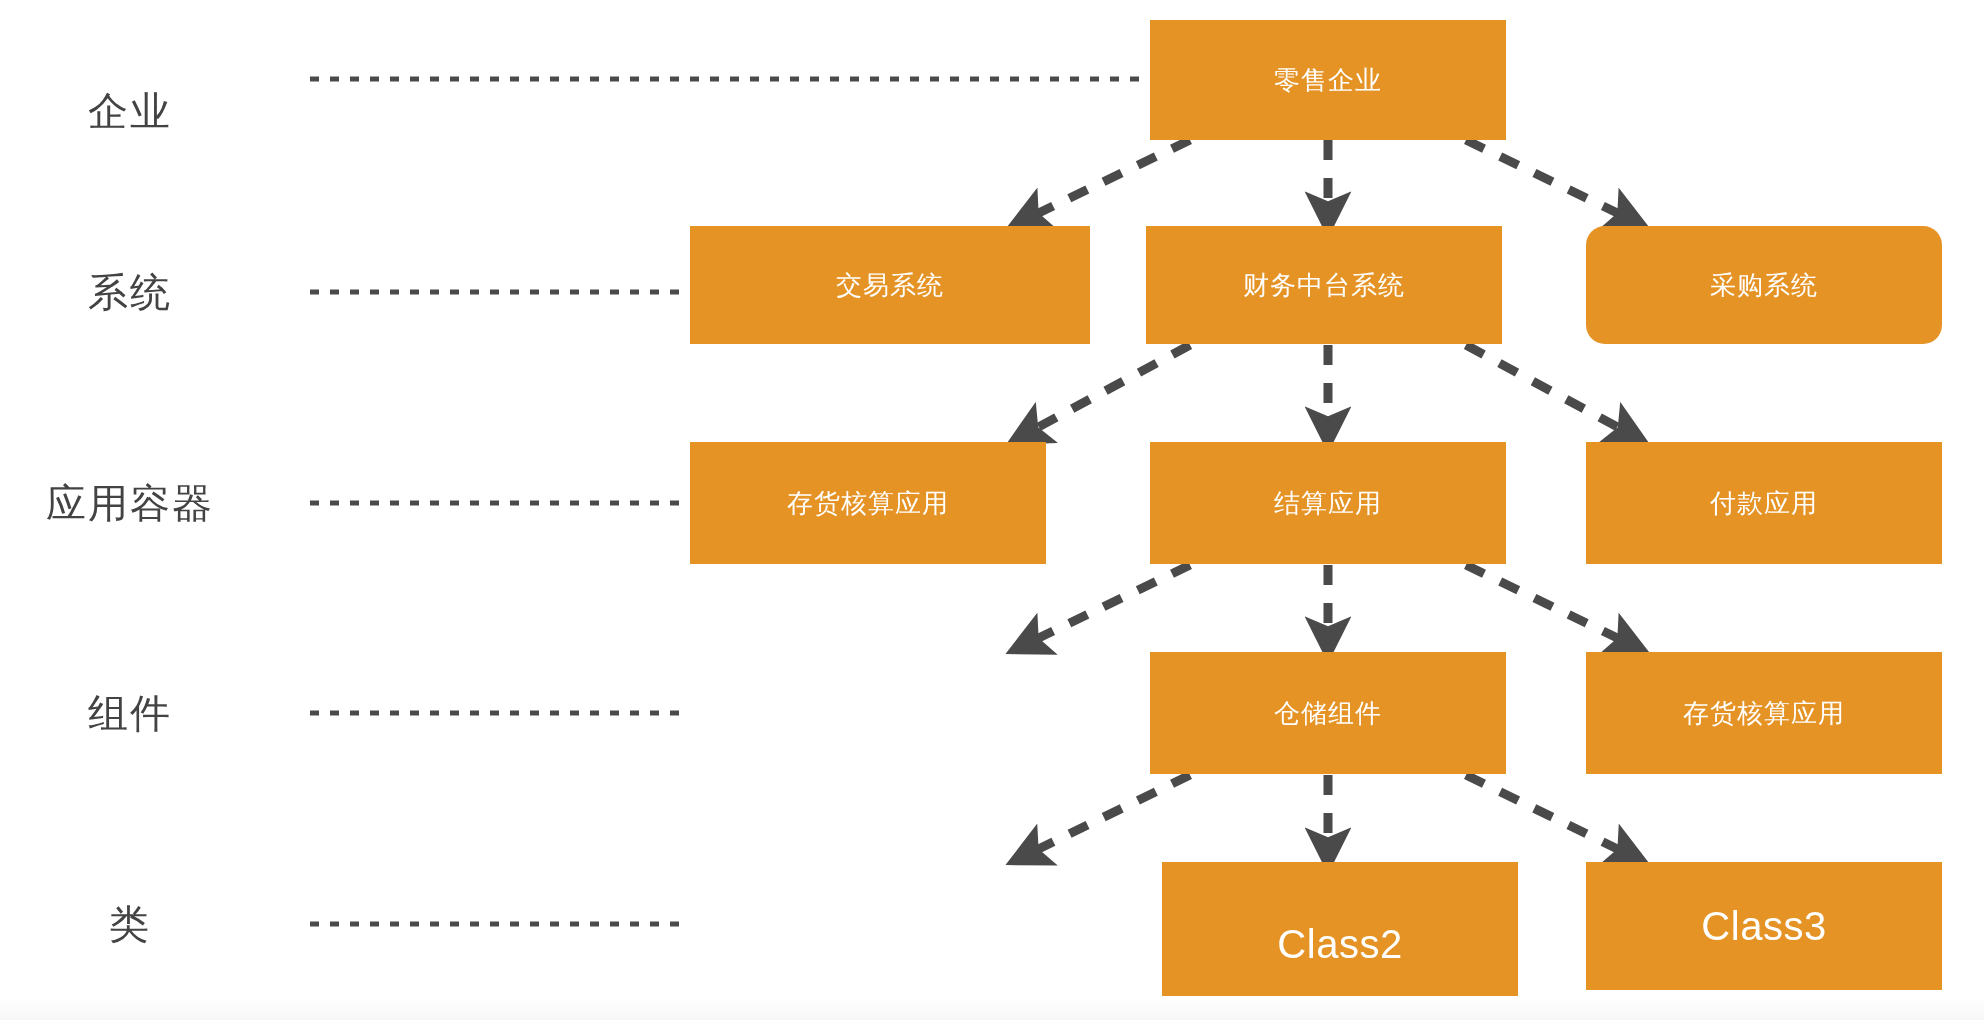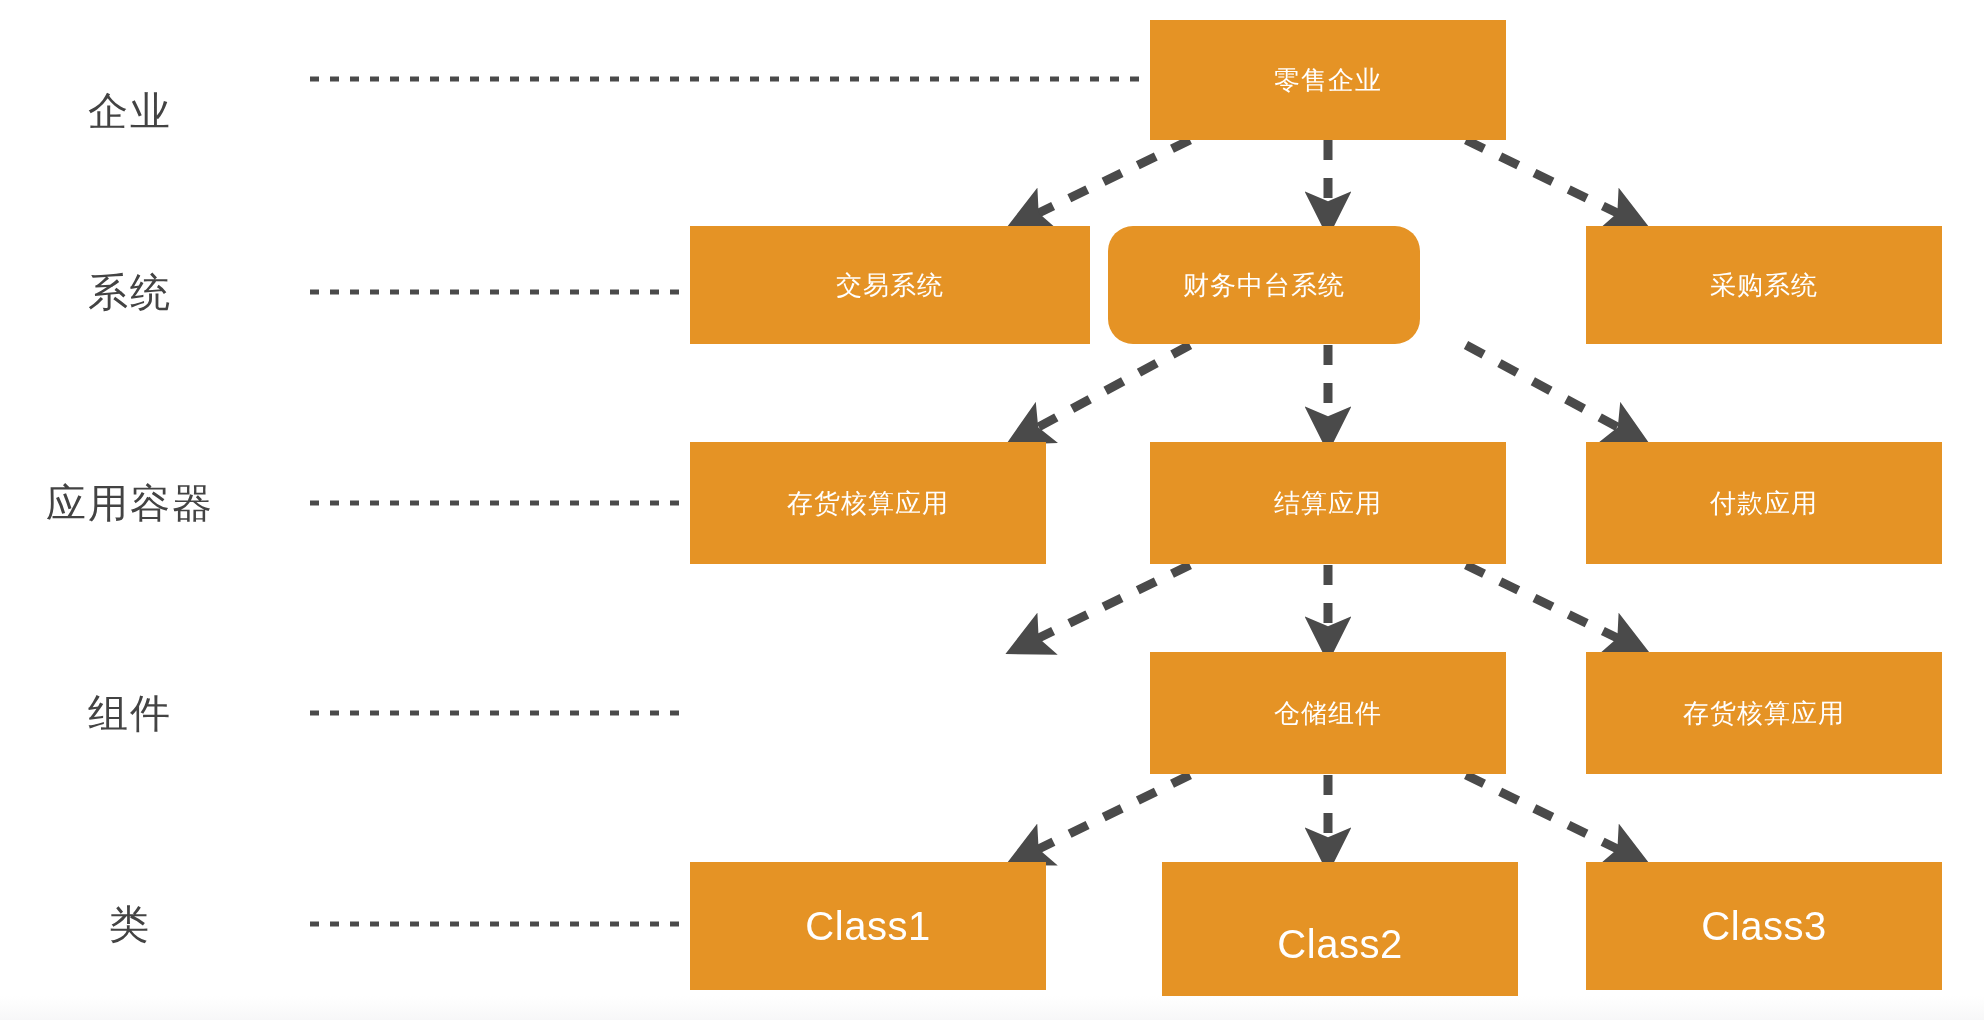--- a/index.html
+++ b/index.html
@@ -106,28 +106,27 @@
 
   <div class="tier-label" style="left:130px; top:79px;margin-top:32px;">企业</div>
   <div class="tier-label" style="left:130px; top:292px;">系统</div>
   <div class="tier-label" style="left:130px; top:503px;">应用容器</div>
   <div class="tier-label" style="left:130px; top:713px;">组件</div>
   <div class="tier-label" style="left:130px; top:924px;">类</div>
 
   <div class="node" style="left:1150px; top:20px; width:356px; height:120px;">零售企业</div>
 
   <div class="node" style="left:690px; top:226px; width:400px; height:118px;">交易系统</div>
-  <div class="node" style="left:1108px; top:226px; width:312px; height:118px;border-radius:25px;">财务中台系统</div>
-  <div class="node" style="left:1586px; top:226px; width:356px; height:118px;">采购系统</div>
+  <div class="node" style="left:1146px; top:226px; width:356px; height:118px;">财务中台系统</div>
+  <div class="node" style="left:1586px; top:226px; width:356px; height:118px;border-radius:19px;">采购系统</div>
 
   <div class="node" style="left:690px; top:442px; width:356px; height:122px;">存货核算应用</div>
   <div class="node" style="left:1150px; top:442px; width:356px; height:122px;">结算应用</div>
   <div class="node" style="left:1586px; top:442px; width:356px; height:122px;">付款应用</div>
 
   <div class="node" style="left:1150px; top:652px; width:356px; height:122px;">仓储组件</div>
   <div class="node" style="left:1586px; top:652px; width:356px; height:122px;">存货核算应用</div>
 
-  <div class="node latin" style="left:690px; top:862px; width:356px; height:128px;">Class1</div>
   <div class="node latin" style="left:1150px; top:862px; width:356px; height:164px;margin-left:12px;">Class2</div>
   <div class="node latin" style="left:1586px; top:862px; width:356px; height:128px;">Class3</div>
 
   <div id="bottom-band"></div>
 </div>
 
 </body></html>

